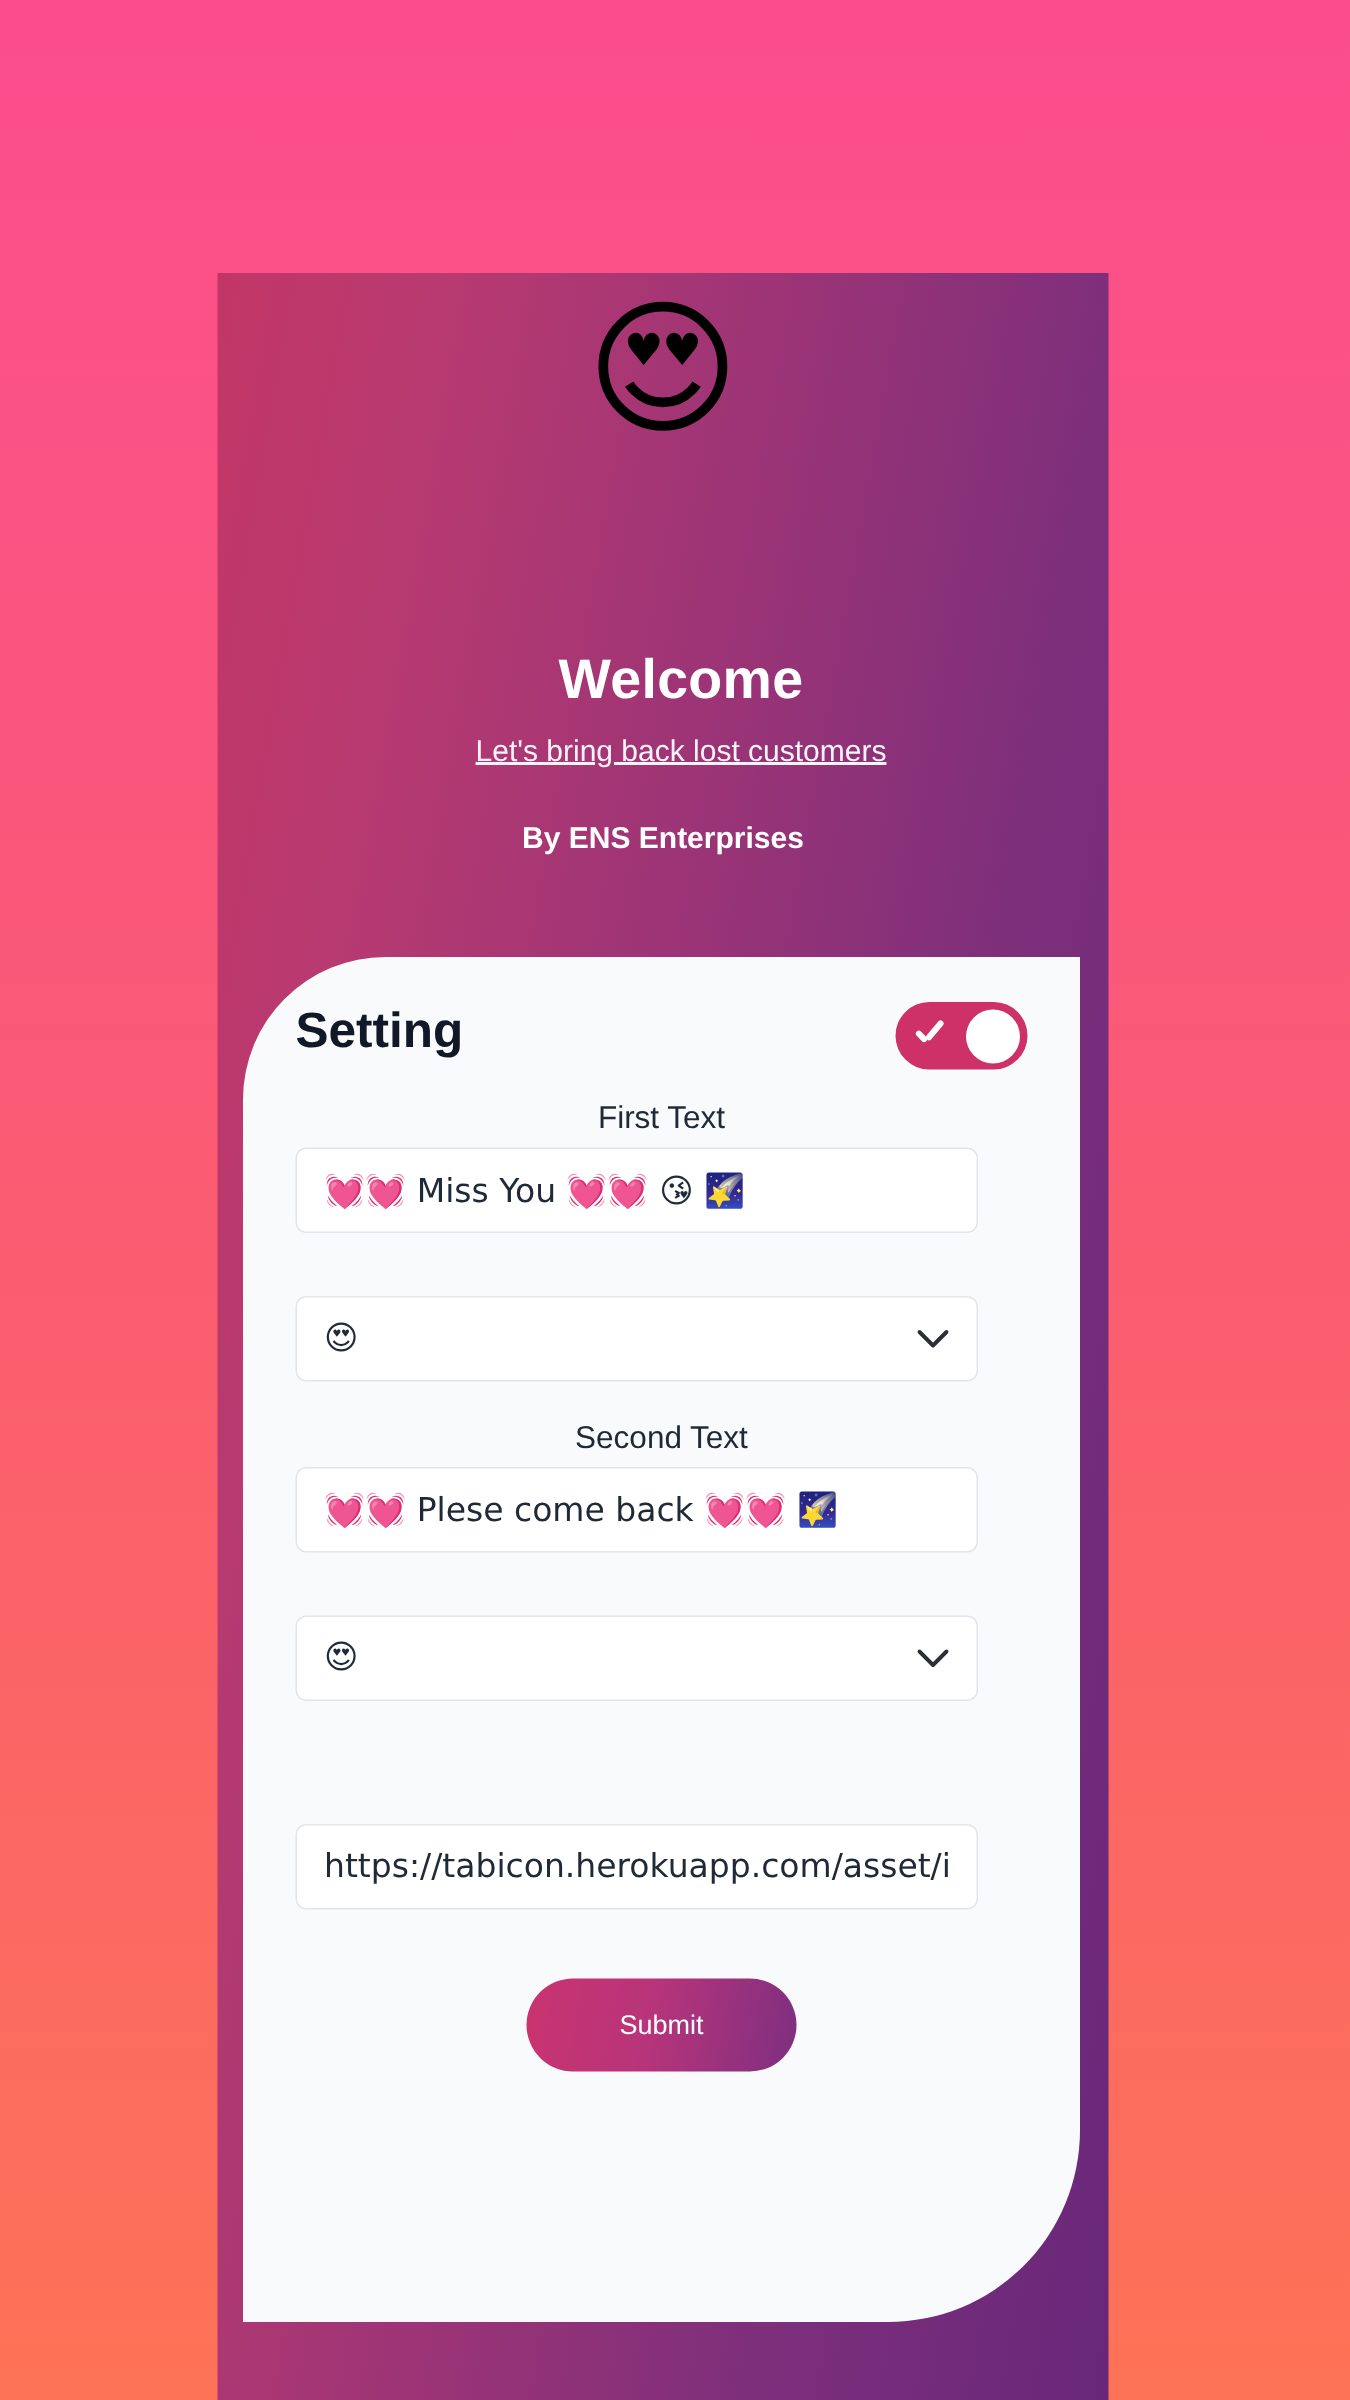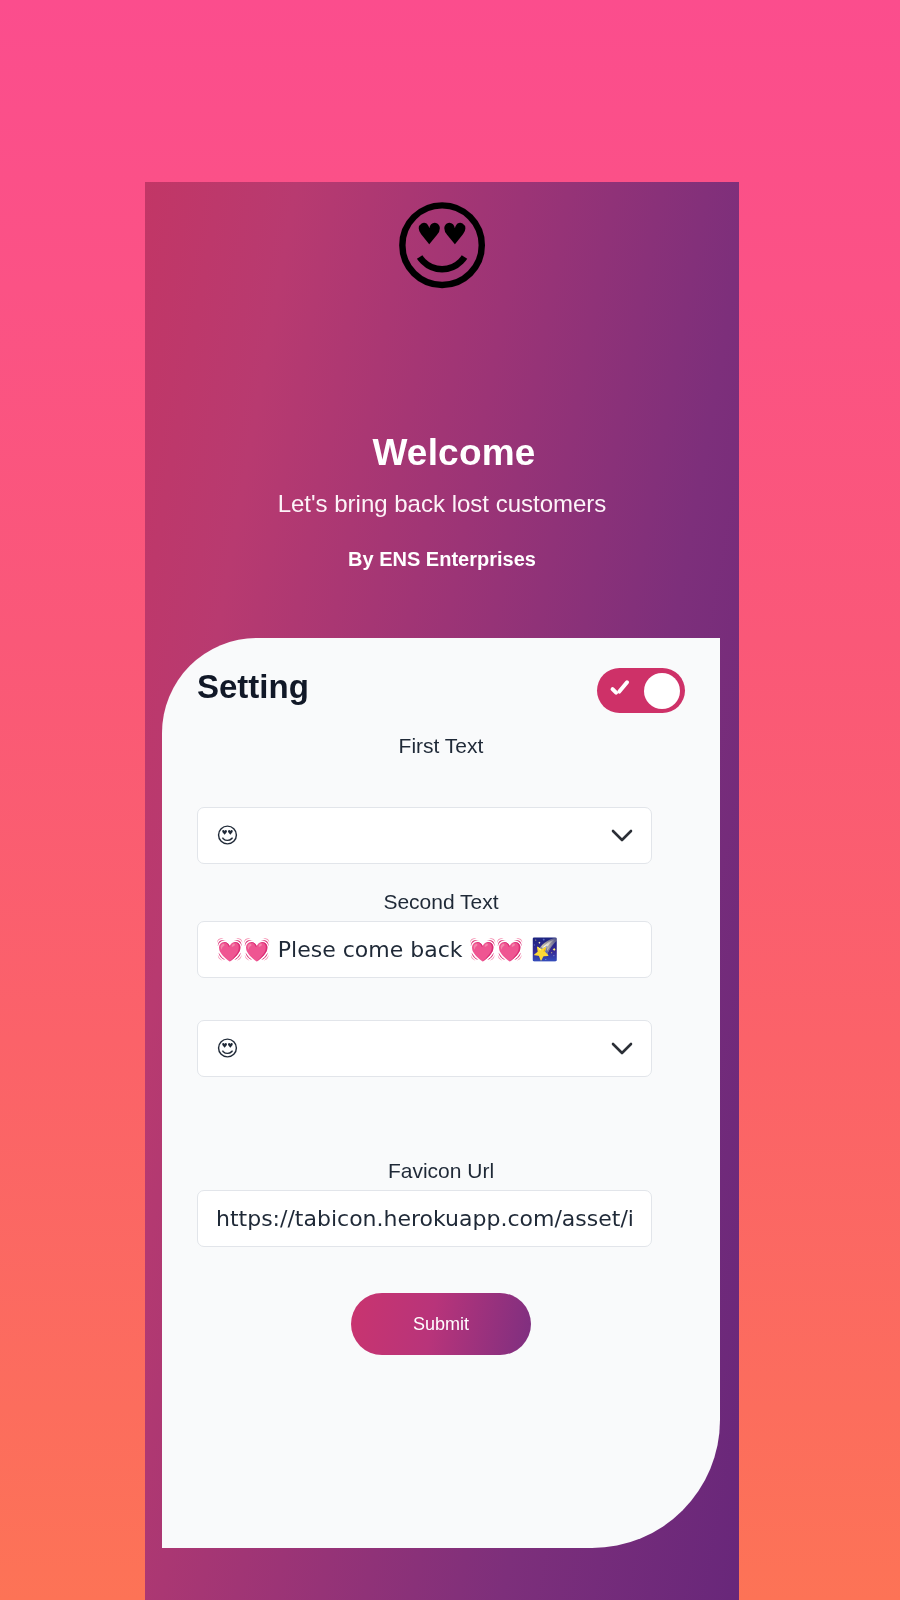--- a/index.html
+++ b/index.html
@@ -66,26 +66,27 @@
     top: 250px;
     width: 100%;
     color: #ffffff;
     font-size: 37px;
     font-weight: bold;
     letter-spacing: 0.2px;
   }
 
   .hero-subtitle {
     position: absolute;
-    left: 0;
+    left: 12px;
     top: 308px;
     width: 100%;
     color: #fdf3f8;
-    font-size: 24px;
+    font-size: 20px;
     font-weight: normal;
+    text-decoration: underline;
   }
 
   .hero-brand {
     position: absolute;
     left: 0;
     top: 366px;
     width: 100%;
     color: #ffffff;
     font-size: 20px;
     font-weight: bold;
@@ -254,20 +255,23 @@
         <div class="card-title">Setting</div>
 
         <div class="toggle">
           <span class="toggle-check"></span>
           <span class="toggle-knob"></span>
         </div>
       </div>
 
       <div>
         <div class="field-label">First Text</div>
+        <div class="field-box">
+          <span class="field-text">💓💓 Miss You 💓💓 😘 🌠</span>
+        </div>
       </div>
 
       <div class="gap-md"></div>
 
       <div>
         <div class="field-box select">
           <span class="field-text">😍</span>
           <span class="chevron">
             <svg width="22" height="14" viewBox="0 0 22 14">
               <path d="M2 2 L11 11 L20 2" fill="none" stroke="#2b2f36" stroke-width="2.6" stroke-linecap="round" stroke-linejoin="round"></path>
@@ -297,21 +301,20 @@
           </span>
         </div>
       </div>
 
       <div class="gap-lg"></div>
 
 
       <div class="gap-sm"></div>
 
       <div>
-        <div class="field-label">Favicon Url</div>
         <div class="field-box">
           <span class="field-text">https://tabicon.herokuapp.com/asset/ir</span>
         </div>
       </div>
 
       <div class="submit-wrap">
         <button class="submit-btn">Submit</button>
       </div>
 
     </div>

